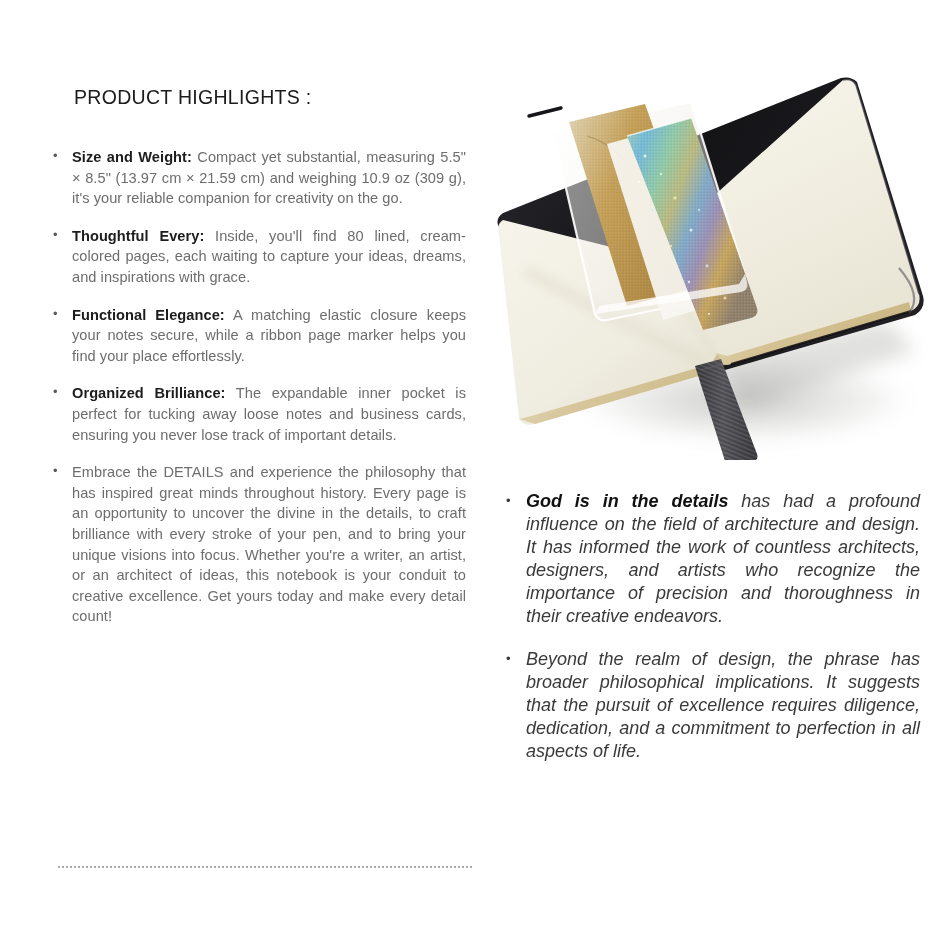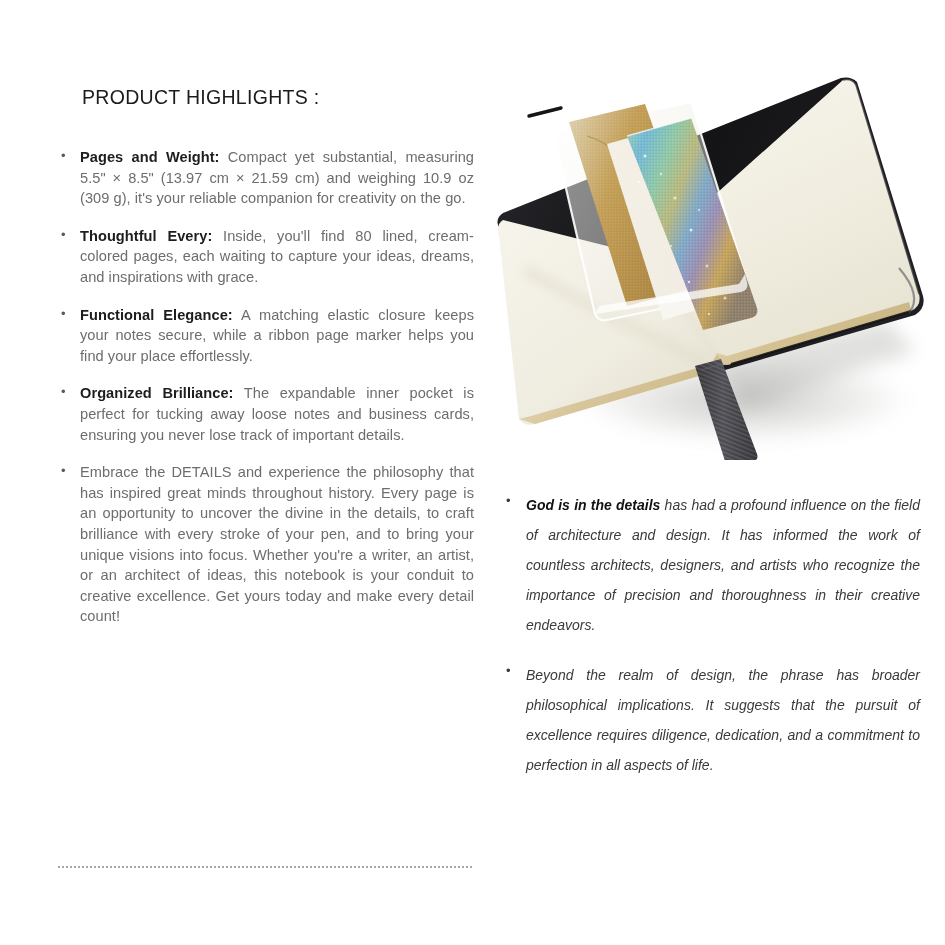--- a/index.html
+++ b/index.html
@@ -12,21 +12,21 @@
     height: 945px;
     position: relative;
     overflow: hidden;
     font-family: "Liberation Sans", sans-serif;
     -webkit-font-smoothing: antialiased;
   }
 
   
   .left-col {
     position: absolute;
-    left: 56px;
+    left: 48px;
     top: 86px;
     width: 418px;
   }
   .section-title {
     font-size: 19.5px;
     font-weight: 400;
     letter-spacing: 0.3px;
     color: #1b1b1b;
     margin: 0 0 38px 26px;
     white-space: pre;
@@ -92,22 +92,22 @@
   }
   ul.about-bullets {
     list-style: none;
     margin: 0;
     padding: 0;
   }
   ul.about-bullets > li {
     position: relative;
     padding-left: 26px;
     margin-bottom: 20px;
-    font-size: 14px;
-    line-height: 30px;
+    font-size: 18px;
+    line-height: 23px;
     color: #ararar;
     color: #3a3a3a;
     font-style: italic;
     text-align: justify;
     text-justify: inter-word;
   }
   ul.about-bullets > li:last-child { margin-bottom: 0; }
   ul.about-bullets > li::before {
     content: "\2022";
     position: absolute;
@@ -135,21 +135,21 @@
   }
   .photo svg { display: block; }
 </style>
 </head>
 <body>
 
 <div class="left-col">
   <h2 class="section-title">PRODUCT HIGHLIGHTS :</h2>
   <ul class="bullets">
     <li>
-      <span class="lead">Pages and Weight:</span><span> Compact yet substantial, measuring 5.5" × 8.5" (13.97 cm × 21.59 cm) and weighing 10.9 oz (309 g), it's your reliable companion for creativity on the go.</span>
+      <span class="lead">Size and Weight:</span><span> Compact yet substantial, measuring 5.5" × 8.5" (13.97 cm × 21.59 cm) and weighing 10.9 oz (309 g), it's your reliable companion for creativity on the go.</span>
     </li>
     <li>
       <span class="lead">Thoughtful Every:</span><span> Inside, you'll find 80 lined, cream-colored pages, each waiting to capture your ideas, dreams, and inspirations with grace.</span>
     </li>
     <li>
       <span class="lead">Functional Elegance:</span><span> A matching elastic closure keeps your notes secure, while a ribbon page marker helps you find your place effortlessly.</span>
     </li>
     <li>
       <span class="lead">Organized Brilliance:</span><span> The expandable inner pocket is perfect for tucking away loose notes and business cards, ensuring you never lose track of important details.</span>
     </li>

